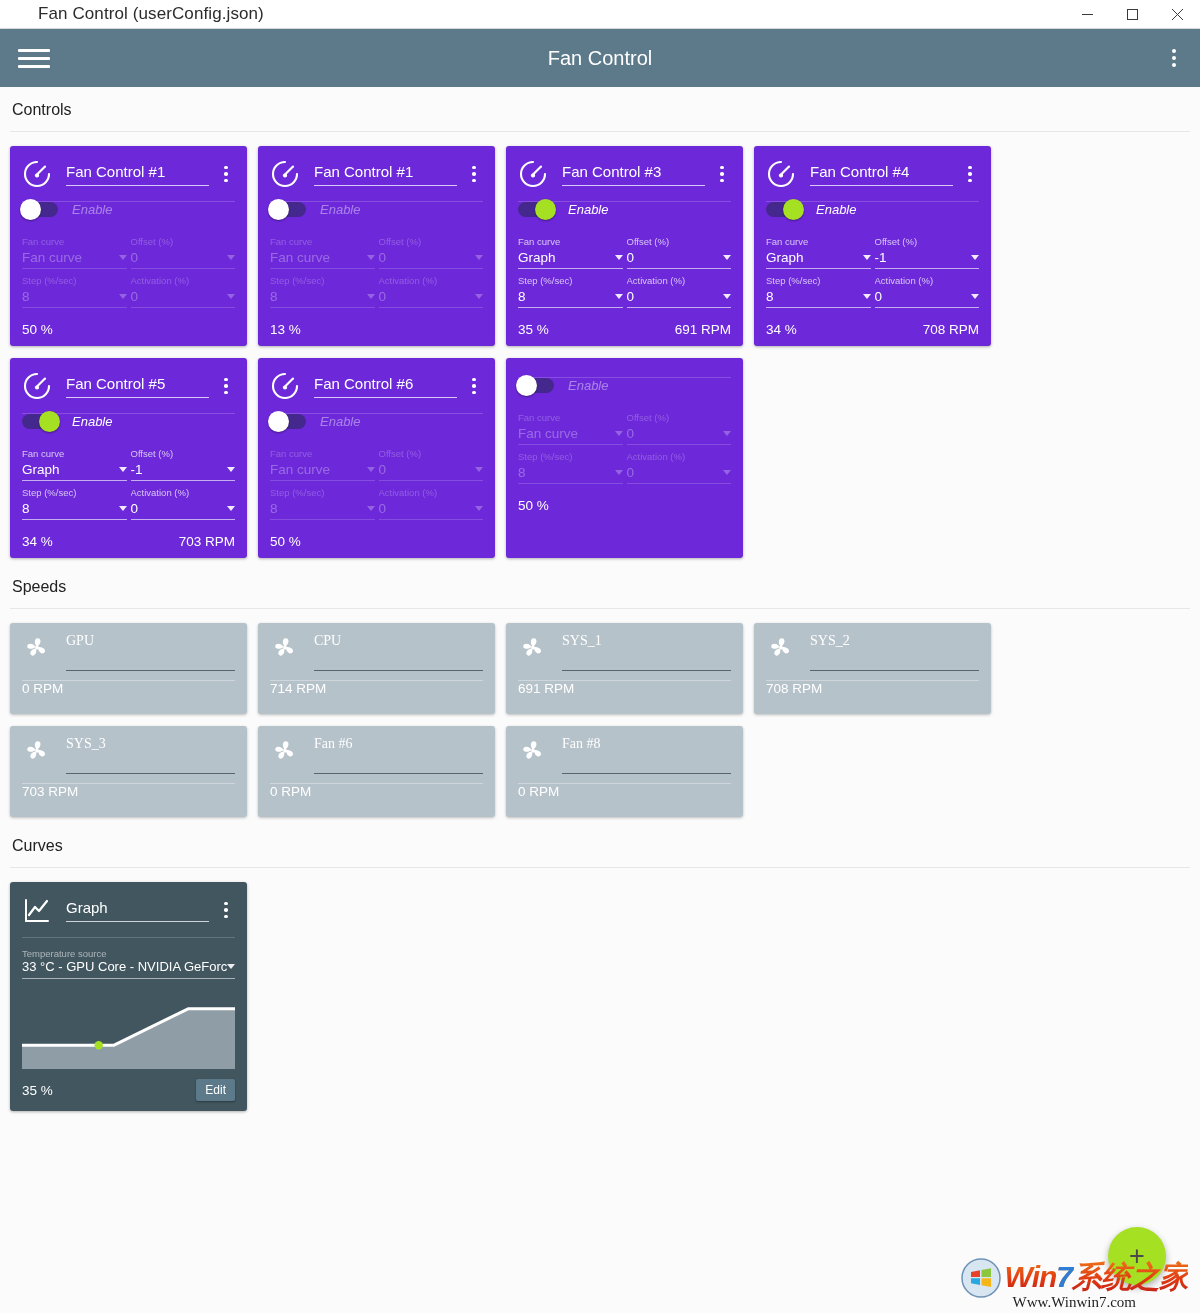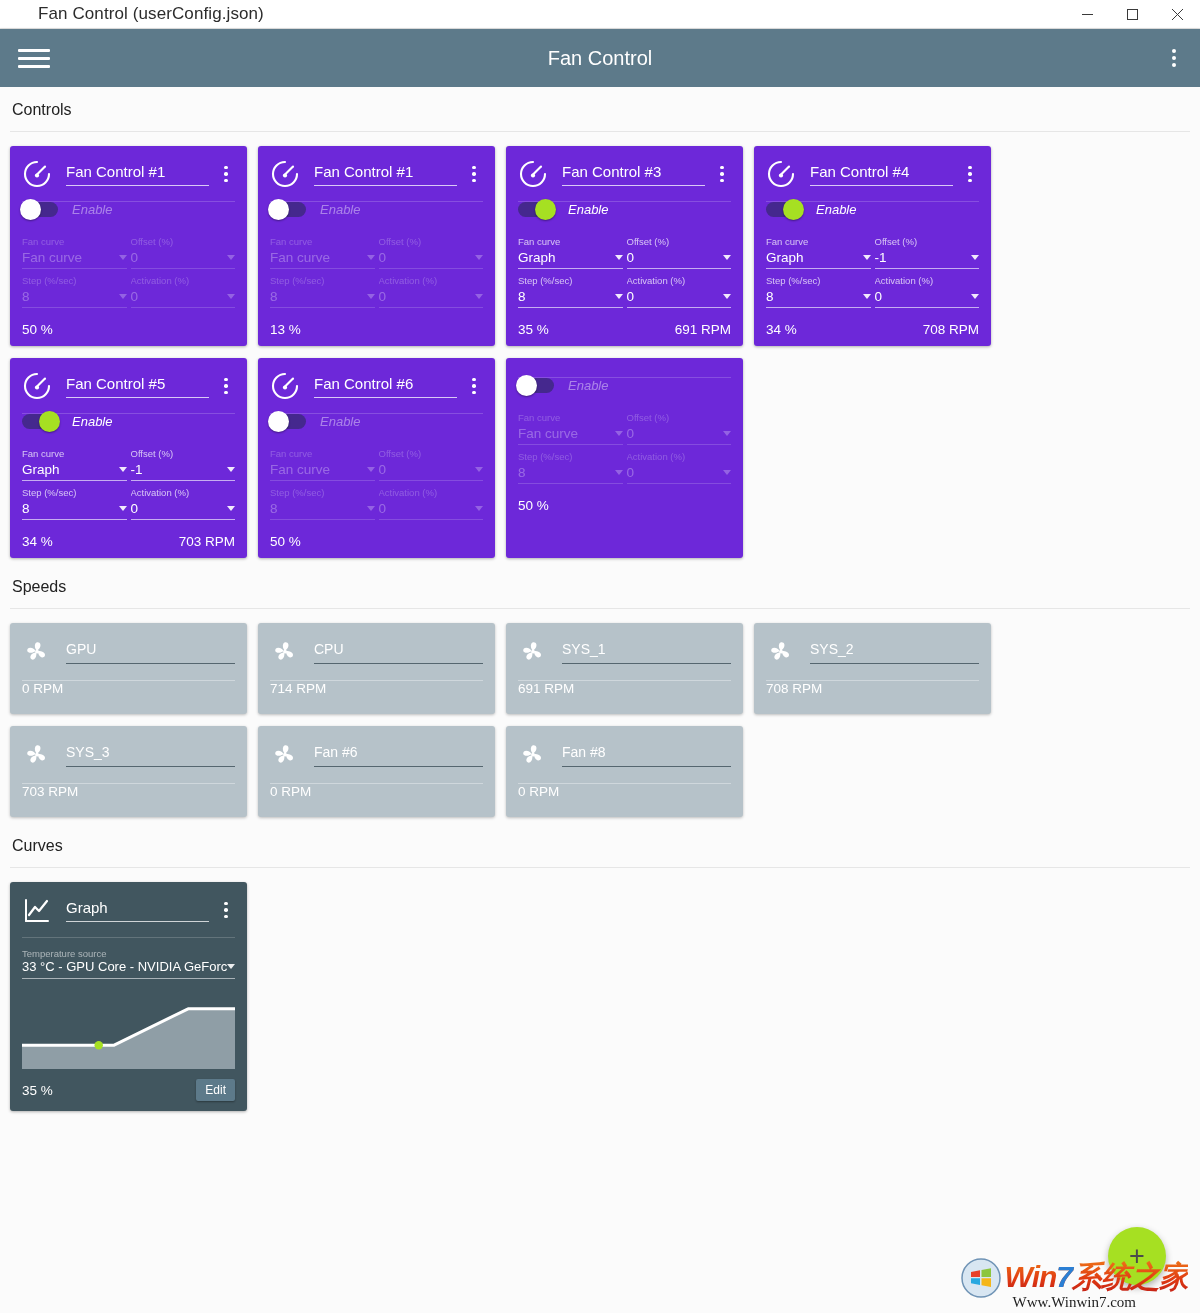--- a/index.html
+++ b/index.html
@@ -117,21 +117,21 @@
     height: 34px; font-size: 13.5px; color: #ffffff; margin-top: 4px;
   }
 
   
   .sp-card {
     width: 237px; margin: 6px 11px 6px 0;
     background: #b6c2c9; border-radius: 3px;
     box-shadow: 0 1px 3px rgba(0,0,0,.25);
     padding: 10px 12px 0 12px;
   }
-  .sp-head { display: flex; align-items: center; height: 38px; }
+  .sp-head { display: flex; height: 38px; font-family: Liberation Serif, serif; }
   .fan-icon { width: 30px; height: 30px; flex: 0 0 30px; }
   .sp-name {
     flex: 1; margin-left: 14px; color: #ffffff; font-size: 14px;
     border-bottom: 1px solid #55666f; padding-bottom: 6px;
   }
   .sp-divider { height: 1px; background: rgba(255,255,255,.35); margin-top: 9px; }
   .sp-footer { height: 33px; display: flex; font-size: 13.5px; color: #ffffff; }
 
   
   .cv-card {

